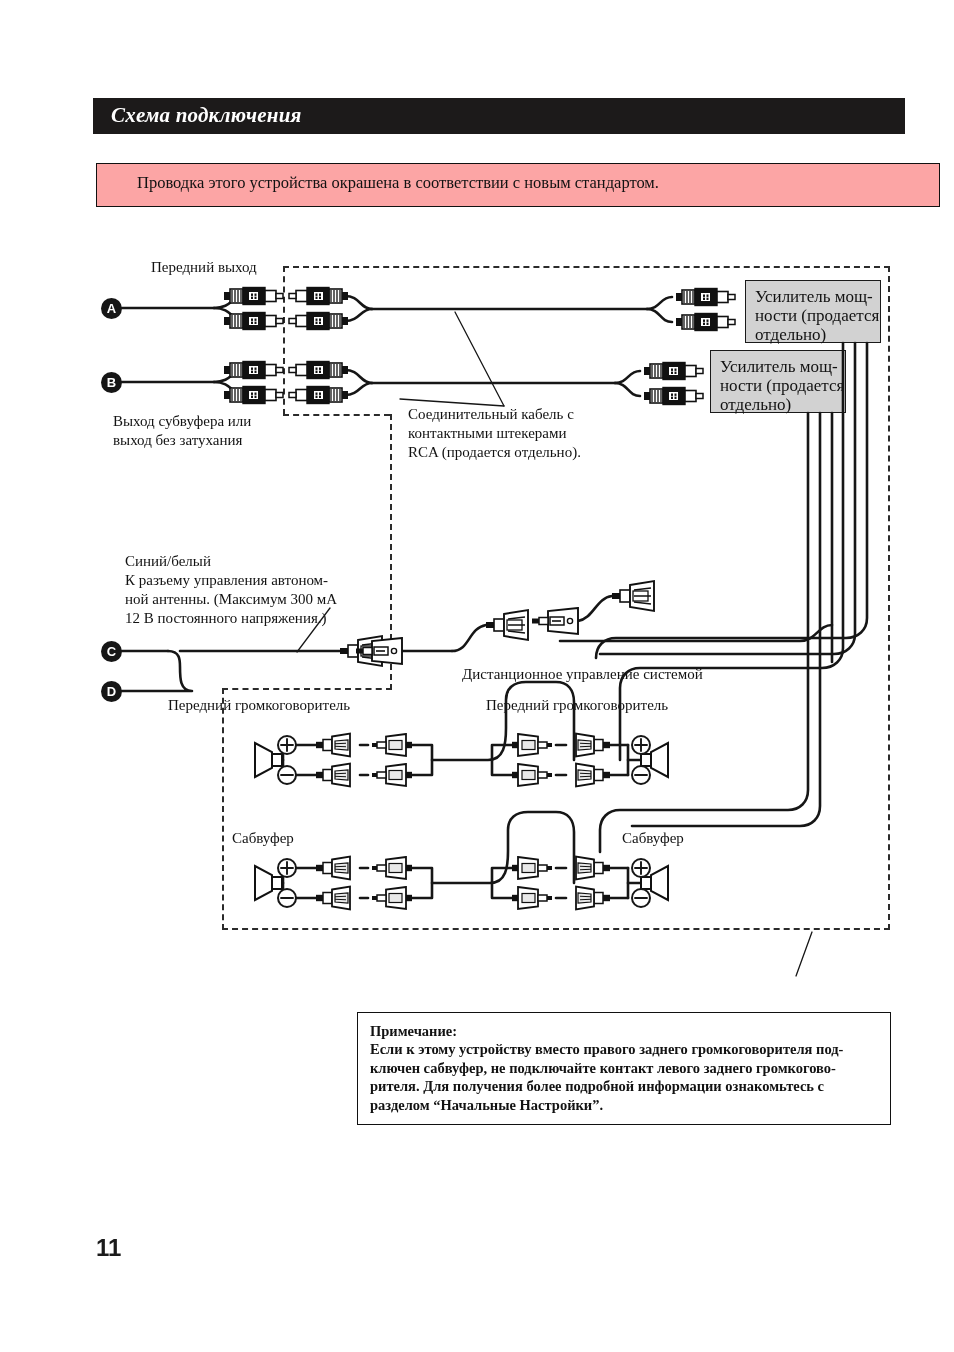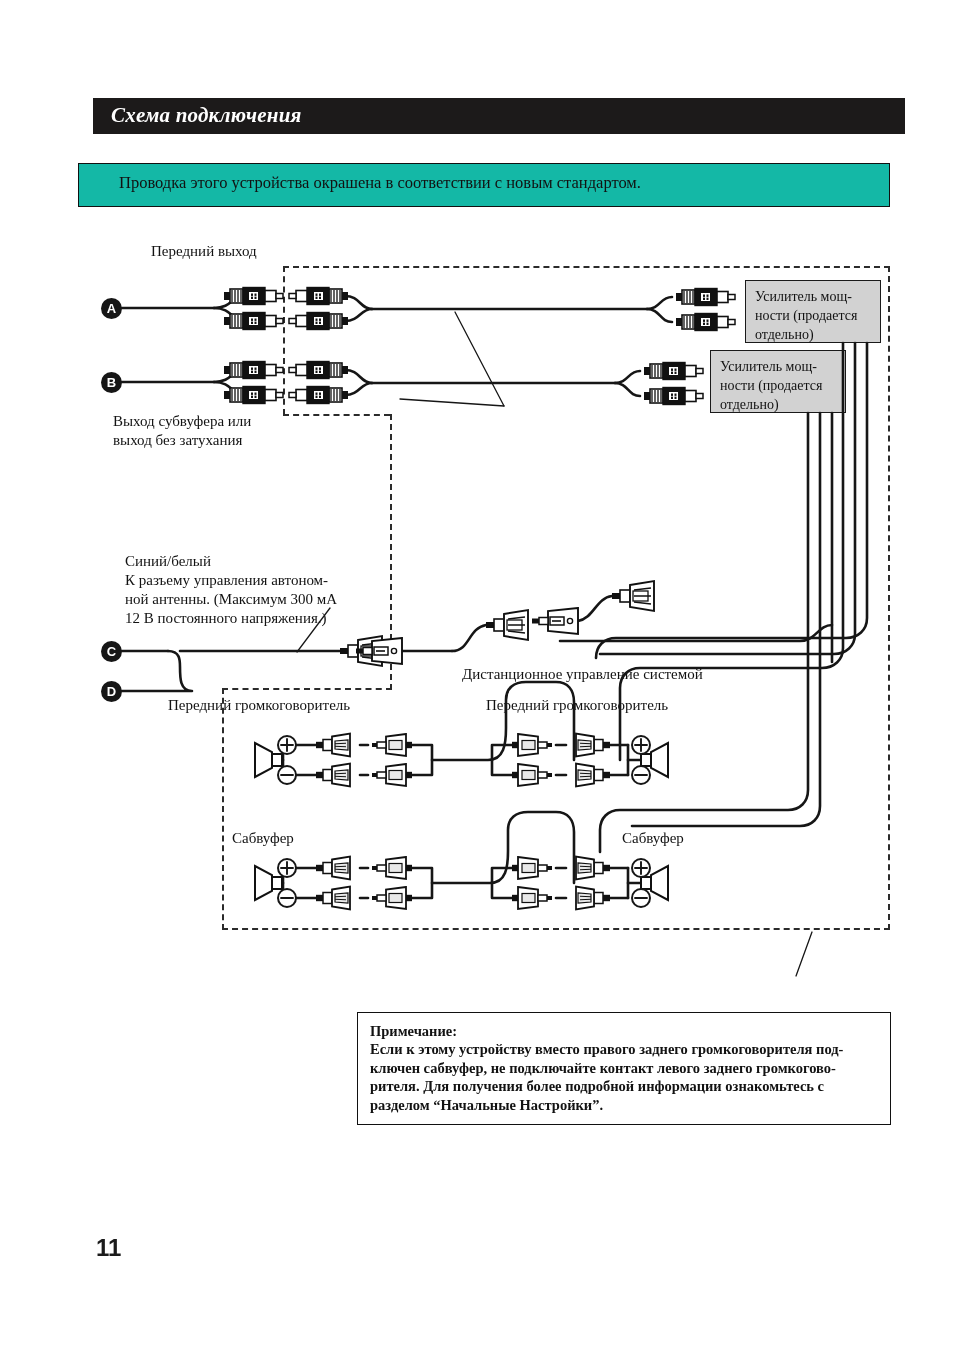--- a/index.html
+++ b/index.html
@@ -8,38 +8,38 @@
        overflow:hidden;}
   .page{position:absolute;left:0;top:0;width:954px;height:1020px;}
 
   
   .titlebar{position:absolute;left:93px;top:98px;width:812px;height:36px;
             background:#1c1a1a;}
   .titlebar .t{position:absolute;left:18px;top:5px;font-size:21px;
             font-style:italic;font-weight:bold;color:#fff;letter-spacing:.2px;
             font-family:"Liberation Serif","DejaVu Serif",serif;}
 
-  .noticebox{position:absolute;left:78px;top:163px;width:810px;height:42px;
-             border:1.4px solid #111;background:#14b8a6;}
+  .noticebox{position:absolute;left:96px;top:163px;width:810px;height:42px;
+             border:1.4px solid #111;background:#fca5a5;padding-left:32px;}
   .noticebox .t{position:absolute;left:40px;top:9px;font-size:16.5px;}
 
   
   .lbl{position:absolute;font-size:15px;line-height:19px;white-space:pre;}
 
   
   .cletter{position:absolute;width:21px;height:21px;border-radius:50%;
            background:#161616;color:#fff;font-size:13px;font-weight:bold;
            text-align:center;line-height:21px;
            font-family:"Liberation Sans","DejaVu Sans",sans-serif;}
   .dashline-v{position:absolute;border-left:2.2px dashed #2b2b2b;}
   .dashline-h{position:absolute;border-top:2.2px dashed #2b2b2b;}
 
   
   .ampbox{position:absolute;background:#d2d2d2;border:1.8px solid #1a1a1a;
-          font-size:14px;line-height:19px;padding:6px 8px 5px 9px;
+          font-size:17px;line-height:19px;padding:6px 8px 5px 9px;
           box-sizing:border-box;}
 
   
   svg.layer{position:absolute;left:0;top:0;width:954px;height:1352px;
             pointer-events:none;}
 
   
   .notebox{position:absolute;left:357px;top:1012px;width:534px;height:113px;
            border:1.4px solid #111;background:#fff;box-sizing:border-box;
            padding:9px 20px 0 12px;}
@@ -68,23 +68,26 @@
   <div class="dashline-h" style="left:283px;top:266px;width:607px;"></div>
   <div class="dashline-v" style="left:283px;top:266px;height:149px;"></div>
   <div class="dashline-h" style="left:283px;top:414px;width:107px;"></div>
   <div class="dashline-v" style="left:888px;top:266px;height:664px;"></div>
   <div class="dashline-h" style="left:222px;top:928px;width:668px;"></div>
 
   <div class="dashline-v" style="left:390px;top:414px;height:276px;"></div>
   <div class="dashline-h" style="left:222px;top:688px;width:170px;"></div>
   <div class="dashline-v" style="left:222px;top:688px;height:242px;"></div>
 
-  <div class="lbl" style="left:151px;top:242px;">Передний выход</div>
+  <div class="lbl" style="left:151px;top:258px;">Передний выход</div>
   <div class="lbl" style="left:113px;top:412px;">Выход субвуфера или
 выход без затухания</div>
+  <div class="lbl" style="left:408px;top:405px;">Соединительный кабель с
+контактными штекерами
+RCA (продается отдельно).</div>
   <div class="lbl" style="left:125px;top:552px;">Синий/белый
 К разъему управления автоном-
 ной антенны. (Максимум 300 мА
 12 В постоянного напряжения.)</div>
   <div class="lbl" style="left:462px;top:665px;">Дистанционное управление системой</div>
   <div class="lbl" style="left:168px;top:696px;">Передний громкоговоритель</div>
   <div class="lbl" style="left:486px;top:696px;">Передний громкоговоритель</div>
   <div class="lbl" style="left:232px;top:829px;">Сабвуфер</div>
   <div class="lbl" style="left:622px;top:829px;">Сабвуфер</div>
 

